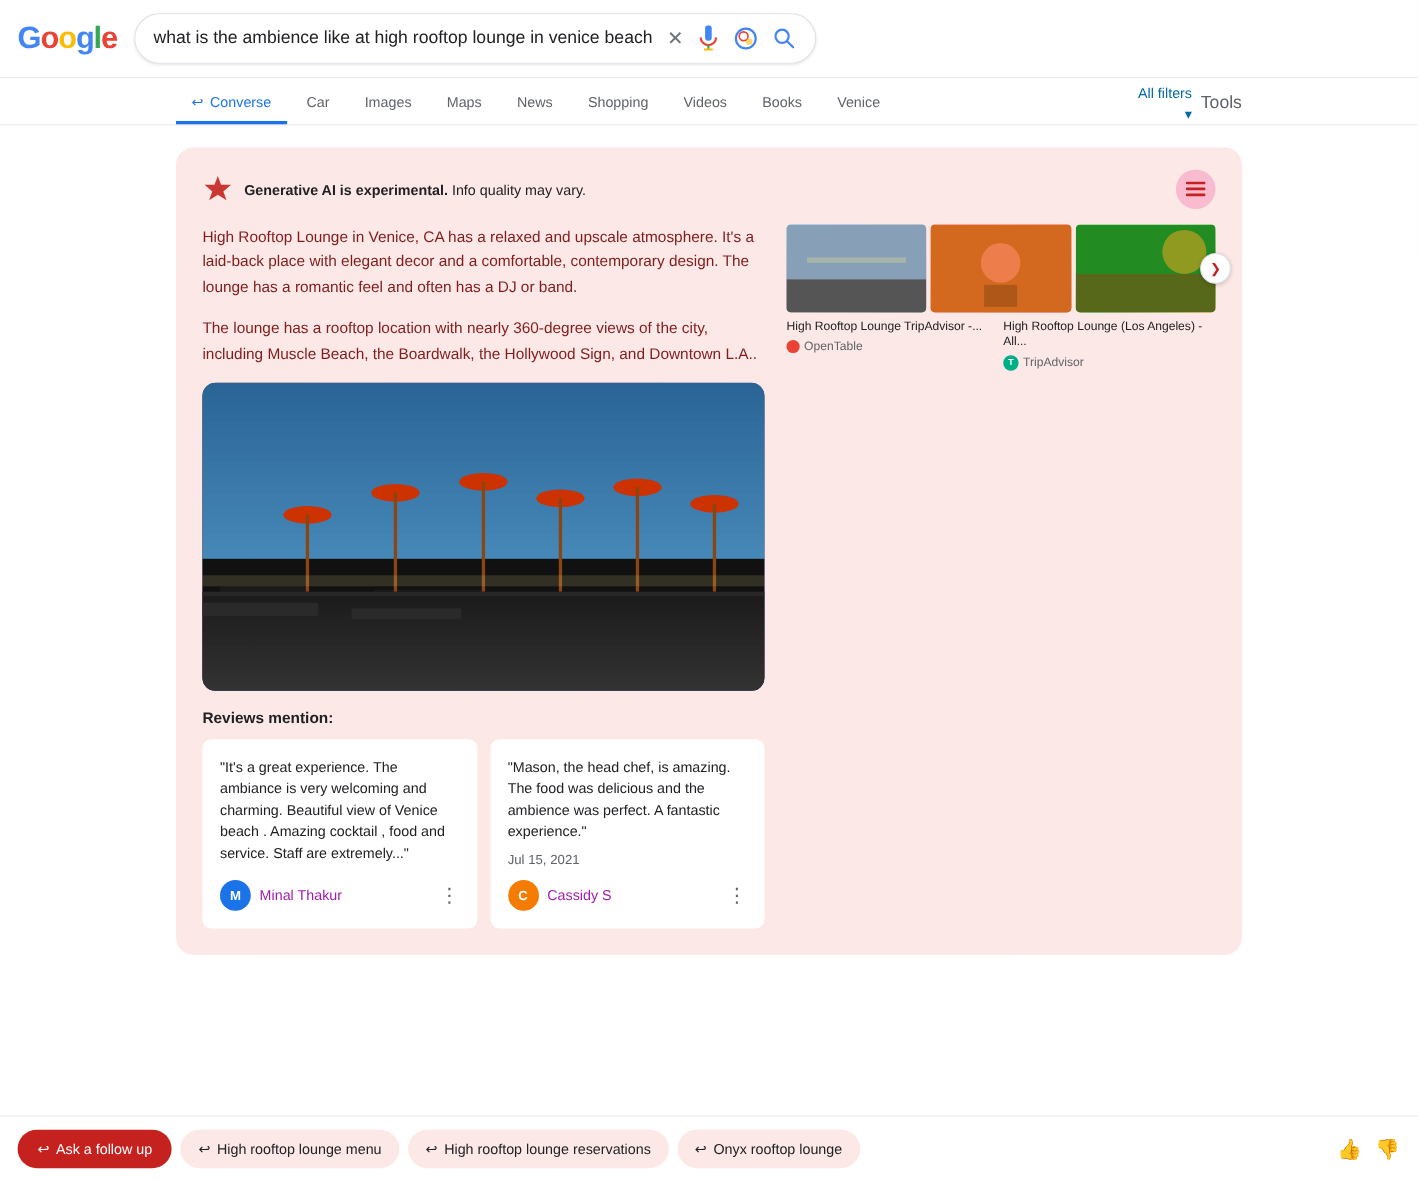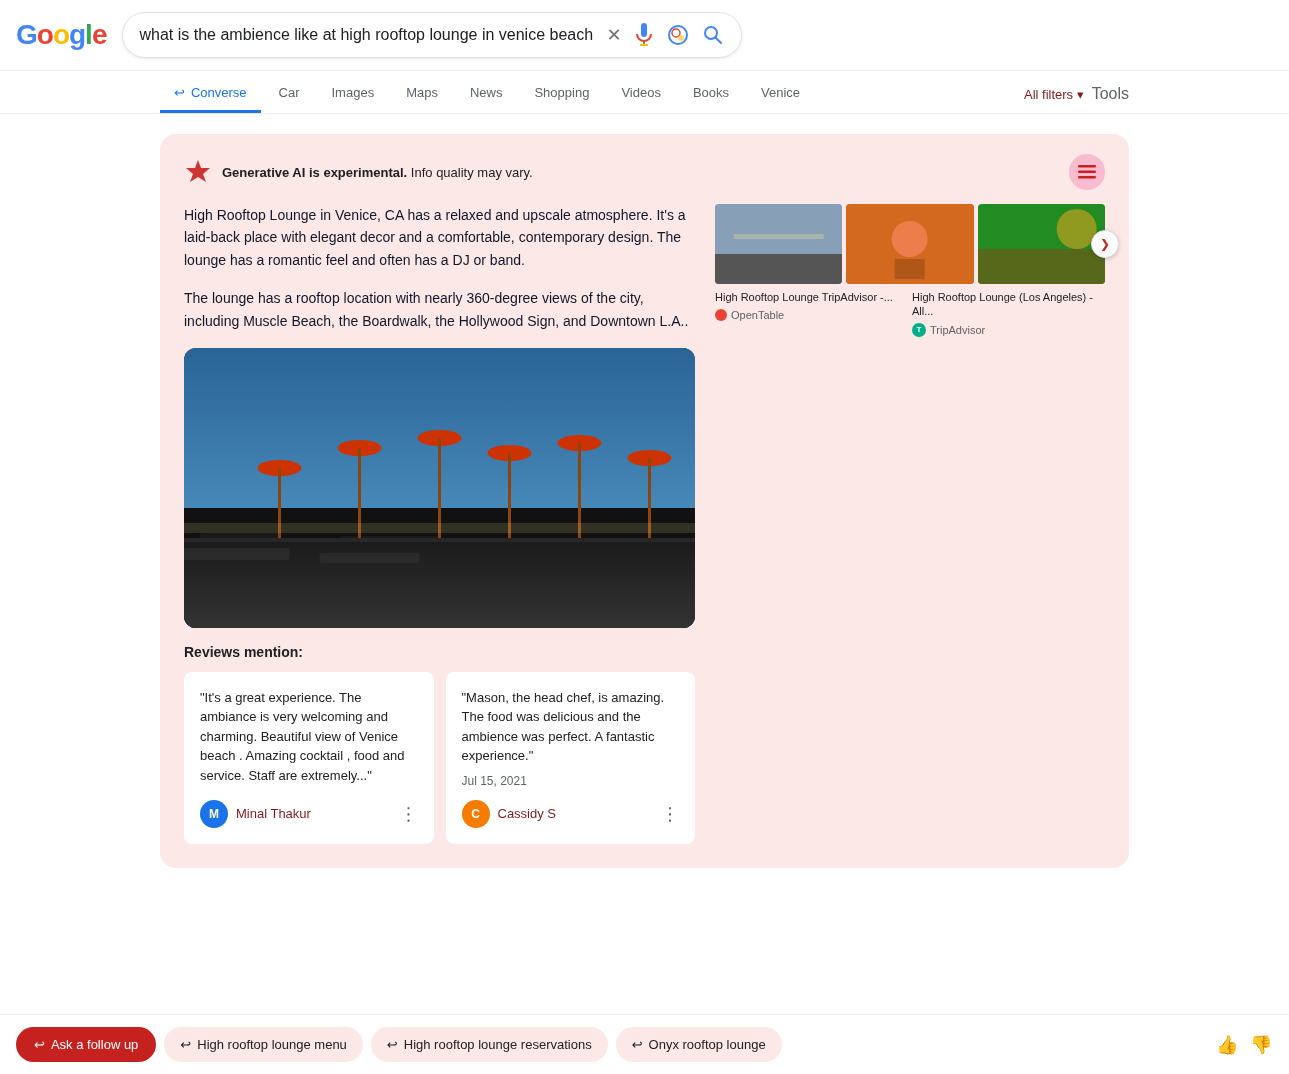--- a/index.html
+++ b/index.html
@@ -93,21 +93,21 @@
       margin-left: auto;
       display: flex;
       align-items: center;
       gap: 8px;
       color: #5f6368;
       font-size: 13px;
     }
     .all-filters-btn {
       display: flex; align-items: flex-end; gap: 4px;
       background: none; border: none; cursor: pointer;
-      color: #7f1d1d; font-size: 13px;
+      color: #0369a1; font-size: 13px; flex-direction: column;
     }
     .tools-btn {
       background: none; border: none; cursor: pointer;
       color: #5f6368; font-size: 16px;
     }
 
     
     .main-content {
       max-width: 1289px;
       padding: 0 160px;
@@ -151,21 +151,21 @@
     .ai-content {
       display: flex;
       gap: 20px;
       align-items: flex-start;
     }
     .ai-text-section {
       flex: 1;
     }
     .ai-text {
       font-size: 14px;
-      color: #0f172a;
+      color: #7f1d1d;
       line-height: 1.6;
       margin-bottom: 16px;
     }
     .ai-image-main {
       width: 100%;
       height: 280px;
       background: linear-gradient(135deg, #1a1a2e 0%, #16213e 30%, #0f3460 60%, #533483 100%);
       border-radius: 12px;
       overflow: hidden;
       position: relative;
@@ -303,21 +303,21 @@
       border-radius: 50%;
       display: flex; align-items: center; justify-content: center;
       font-size: 12px;
       font-weight: bold;
       color: white;
     }
     .avatar-blue { background: #1a73e8; }
     .avatar-orange { background: #f57c00; }
     .reviewer-name {
       font-size: 13px;
-      color: #7f1d1d;
+      color: #a21caf;
     }
     .more-btn {
       background: none;
       border: none;
       cursor: pointer;
       color: #5f6368;
       font-size: 18px;
     }
 
     

